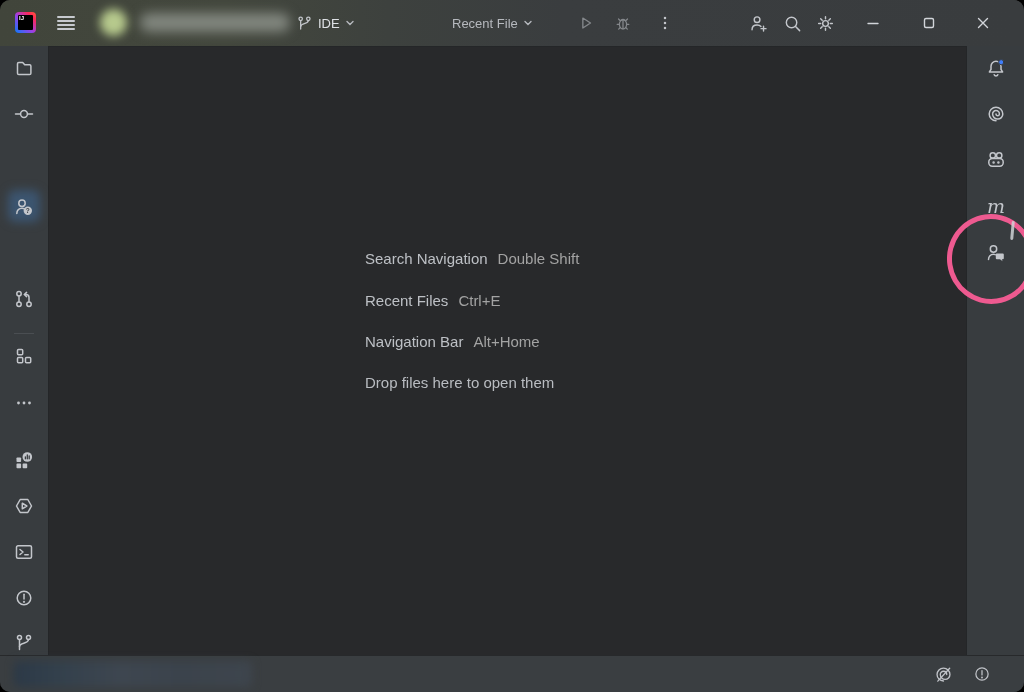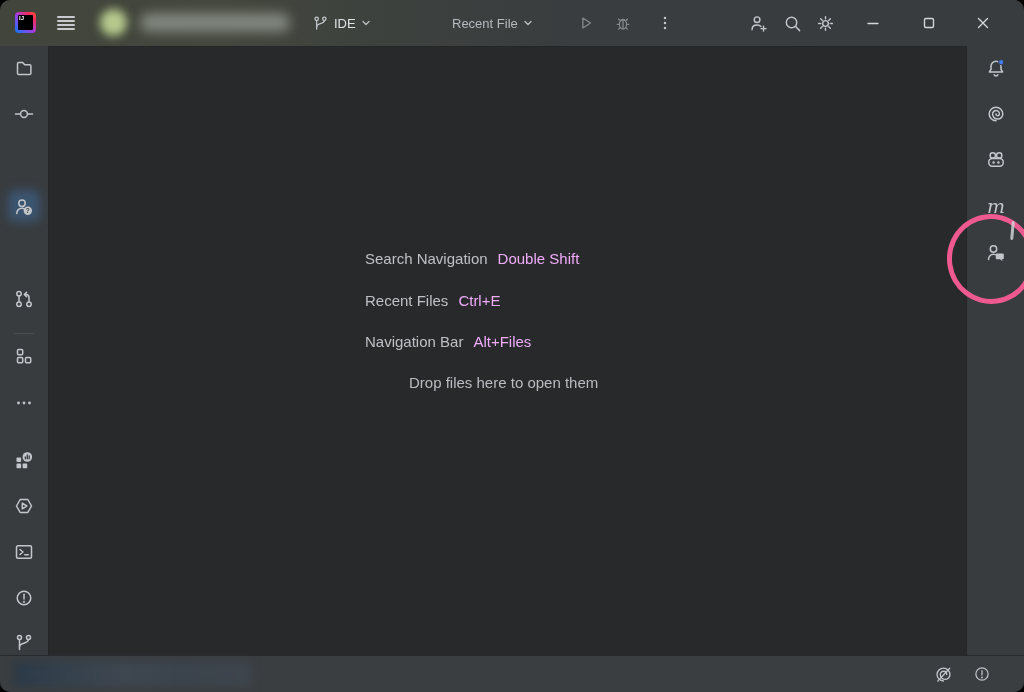--- a/index.html
+++ b/index.html
@@ -32,22 +32,22 @@
   .stripe-right{position:absolute;right:0;top:46px;width:57px;bottom:36px;background:#383c3f;border-left:1px solid #242628;}
   .stripe-btn{position:absolute;width:20px;height:20px;color:#c3c6cb;cursor:pointer;display:flex;align-items:center;justify-content:center;}
   .stripe-divider{position:absolute;height:1px;background:#4a4e52;}
   .sel-blob{position:absolute;left:8px;top:144px;width:32px;height:32px;border-radius:7px;background:#3c5570;filter:blur(5px);}
 
   
   .editor{position:absolute;left:49px;top:47px;right:58px;bottom:36px;background:#28292b;}
   .shortcuts{position:absolute;left:316px;top:191px;font-size:15px;}
   .sc-row{height:41.4px;display:flex;align-items:center;gap:10px;white-space:nowrap;}
   .sc-label{color:#bdc0c5;}
-  .sc-keys{color:#f0abfc;cursor:pointer;}
-  .drop-hint{color:#b9bcc1;margin-left:44px;}
+  .sc-keys{color:#a3a3a3;cursor:pointer;}
+  .drop-hint{color:#b9bcc1;}
 
   
   .statusbar{position:absolute;left:0;bottom:0;width:1024px;height:36px;background:#3a3e41;border-top:1px solid #27292b;}
   .status-blur{position:absolute;left:14px;top:5px;width:238px;height:26px;border-radius:5px;filter:blur(4px);
     background:linear-gradient(90deg,#2c3947 0%,#33404c 18%,#3e4650 45%,#3b434c 70%,#3e454d 100%);}
   .status-icon{position:absolute;top:8px;width:20px;height:20px;color:#c0c3c8;cursor:pointer;display:flex;align-items:center;justify-content:center;}
 
   
   .annot-circle{position:absolute;left:947px;top:214px;width:78px;height:80px;border:5px solid #ee5a90;
     border-radius:50%;transform:rotate(-8deg);pointer-events:none;}
@@ -73,21 +73,21 @@
     <div class="burger">
       <i></i>
           <i></i>
           <i></i>
           <i></i>
     </div>
 
     <div class="blur-blob" style="left:100px;top:9px;width:27px;height:27px;background:#b7ca8d;"></div>
     <div class="blur-bar" style="left:140px;top:13px;width:150px;height:19px;background:#81867e;"></div>
 
-    <div class="tb-widget bright" style="left:312px;justify-content:space-between;">
+    <div class="tb-widget bright" style="left:296px;justify-content:space-between;">
       <span>
         <svg width="17" height="17" viewBox="0 0 20 20" fill="none" stroke="#c3c6cb" stroke-width="1.5" stroke-linecap="round">
           <circle cx="5.5" cy="4.5" r="2"></circle>
               <circle cx="14.5" cy="4.5" r="2"></circle>
           <path d="M5.5 6.5 V16.5"></path>
               <path d="M14.5 6.5 C14.5 11 5.5 9.5 5.5 13.5"></path>
         </svg>
       </span>
       <span>IDE</span>
       <svg width="10" height="10" viewBox="0 0 10 10" fill="none" stroke="#b6b9be" stroke-width="1.4" stroke-linecap="round">
@@ -291,21 +291,21 @@
       <div class="sc-row">
         <span class="sc-label">Search Navigation</span>
         <span class="sc-keys">Double Shift</span>
       </div>
       <div class="sc-row">
         <span class="sc-label">Recent Files</span>
         <span class="sc-keys">Ctrl+E</span>
       </div>
       <div class="sc-row">
         <span class="sc-label">Navigation Bar</span>
-        <span class="sc-keys">Alt+Files</span>
+        <span class="sc-keys">Alt+Home</span>
       </div>
       <div class="sc-row">
         <span class="drop-hint">Drop files here to open them</span>
       </div>
     </div>
   </div>
 
   <div class="statusbar">
     <div class="status-blur"></div>
     <div class="status-icon" style="left:933px;">

